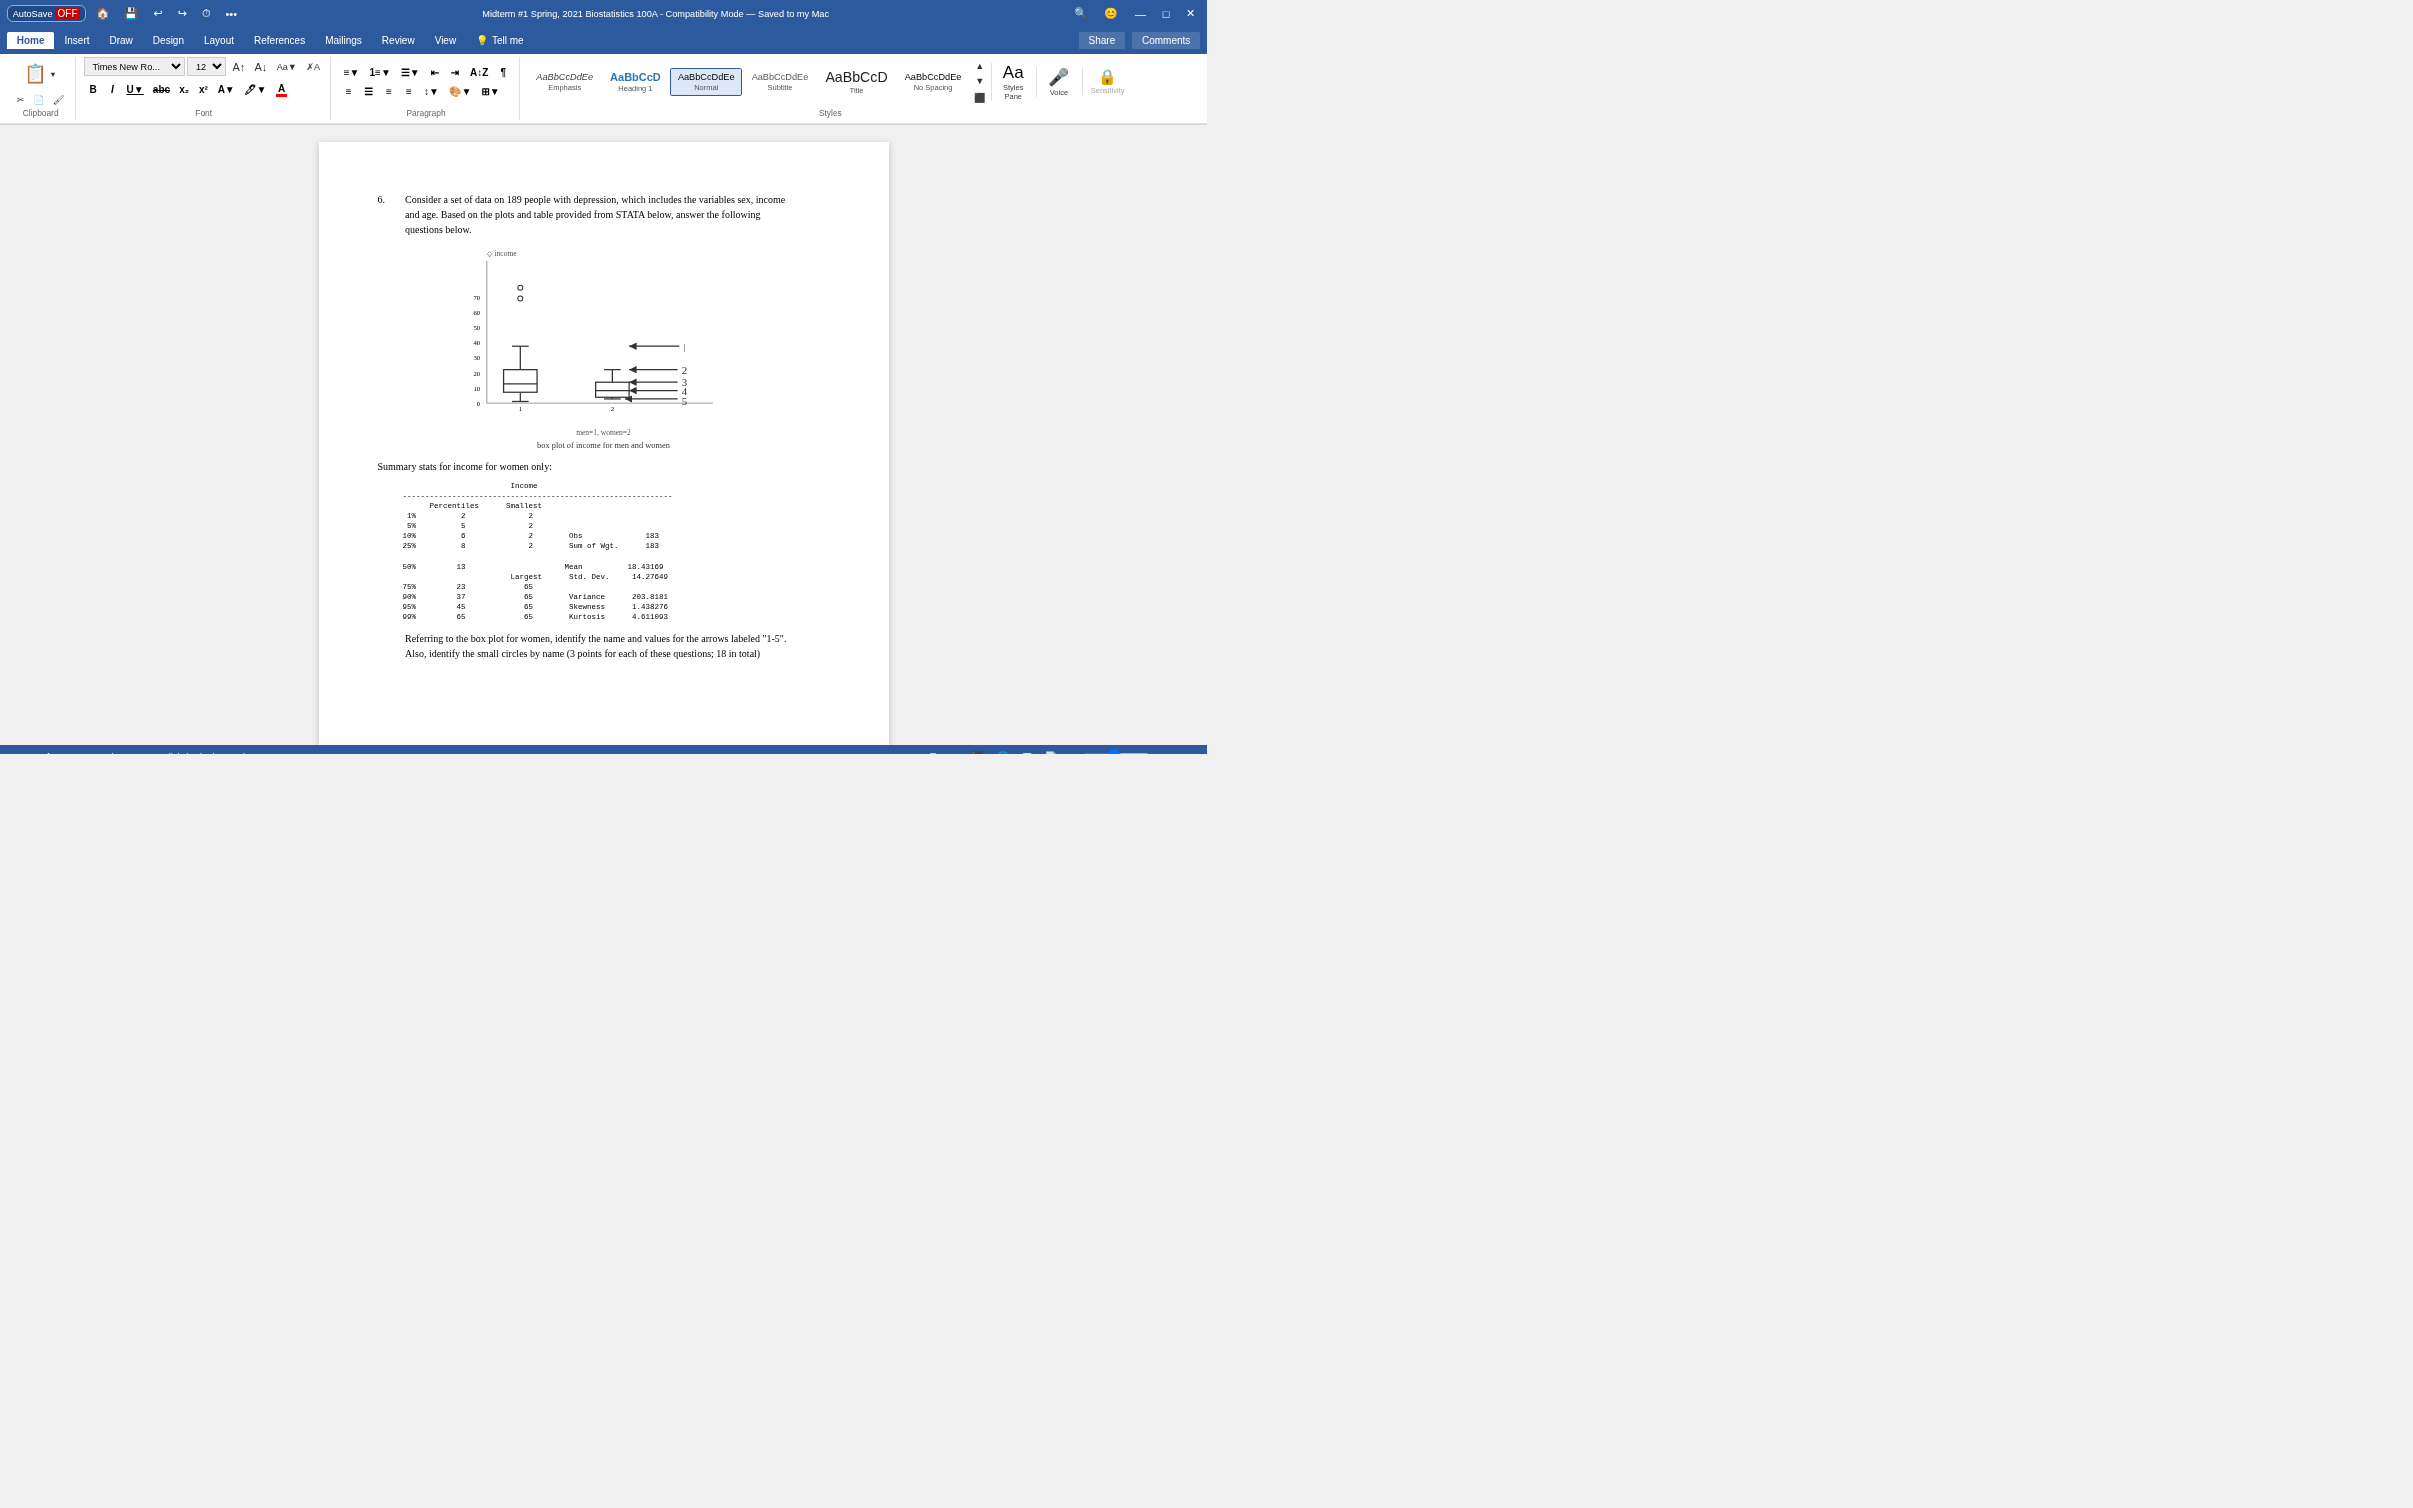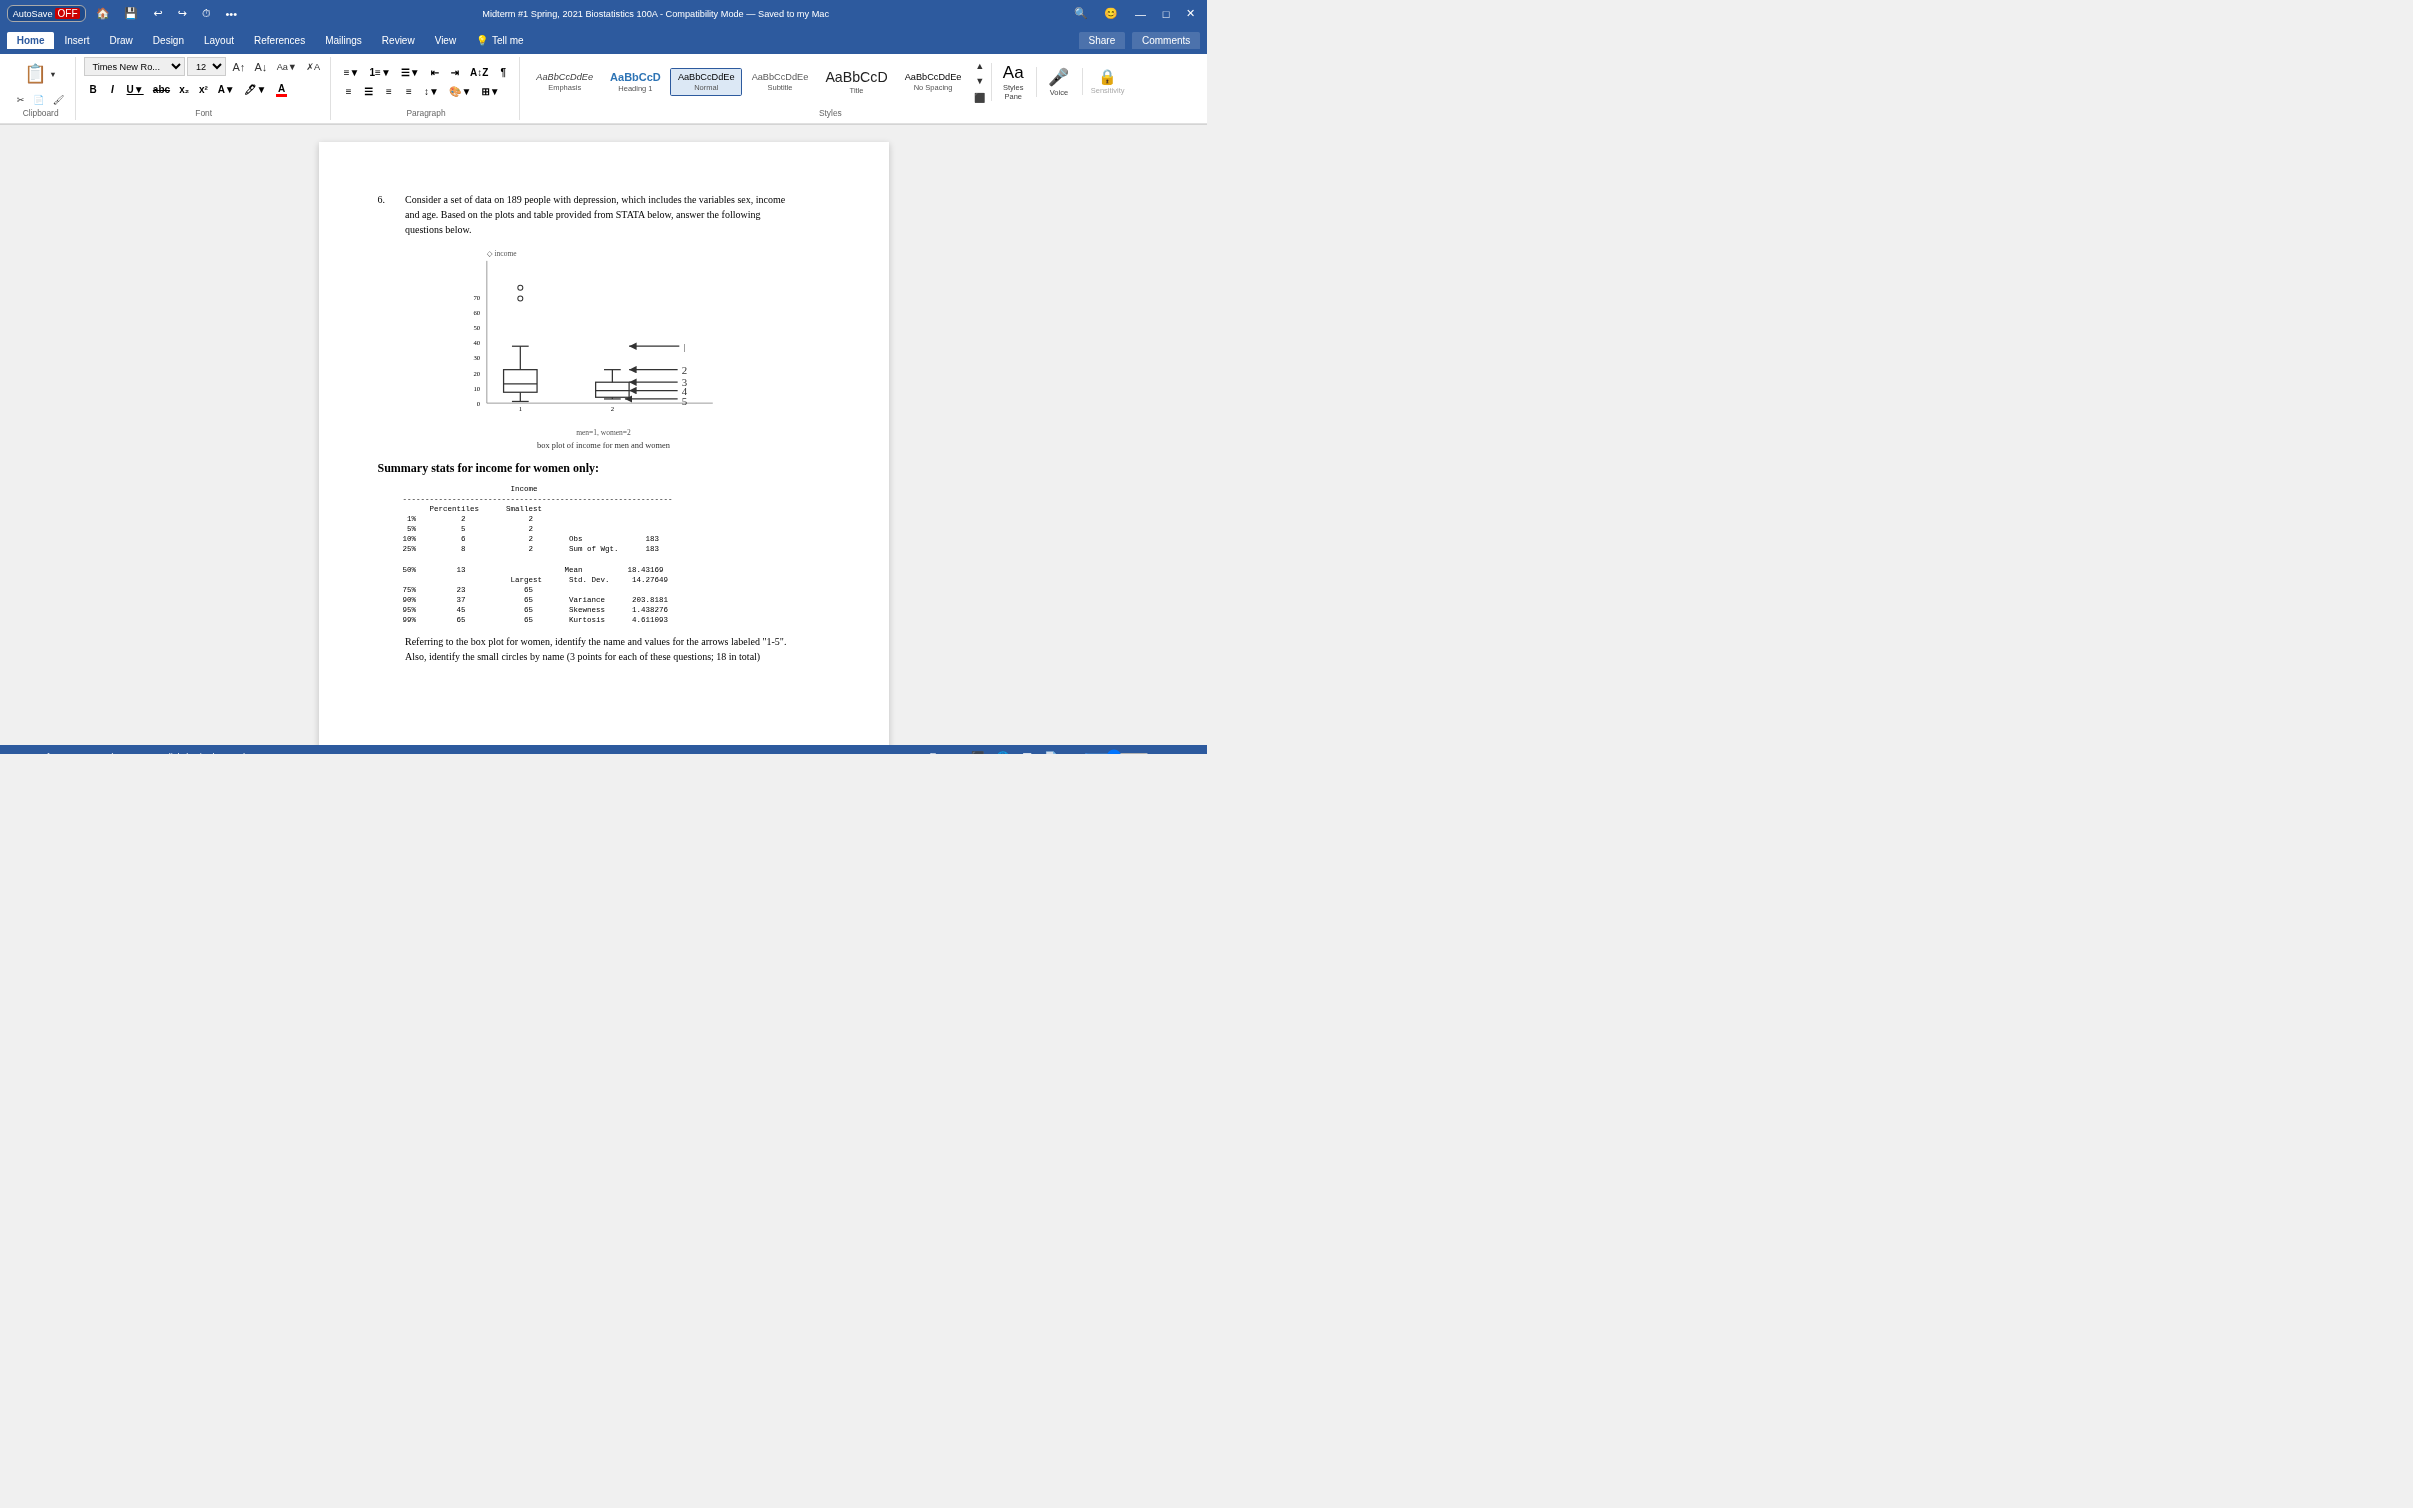--- a/index.html
+++ b/index.html
@@ -317,21 +317,21 @@
             <marker id="arr" markerWidth="6" markerHeight="6" refX="6" refY="3" orient="auto">
               <path d="M0,0 L6,3 L0,6 Z" fill="#333"></path>
             </marker>
           </defs>
         </svg>
         <div style="font-size:7.5px;color:#555;text-align:center;">men=1, women=2</div>
         <div style="font-size:8.4px;color:#333;text-align:center;margin-top:1.7px;">box plot of income for men and women</div>
       </div>
 
       <p style="margin:5px 0 1.7px 0;">
-        <span style="font-family:'Times New Roman',serif;font-size:12px;font-weight:bold;">Summary stats for income for women only:</span>
+        <span style="font-family:'Times New Roman',serif;font-size:10px;font-weight:normal;">Summary stats for income for women only:</span>
       </p>
       <pre class="stats-table" style="font-size:7.5px;line-height:1.35;margin-left:25px;">                        Income
 ------------------------------------------------------------
       Percentiles      Smallest
  1%          2              2
  5%          5              2
 10%          6              2        Obs              183
 25%          8              2        Sum of Wgt.      183
 
 50%         13                      Mean          18.43169

